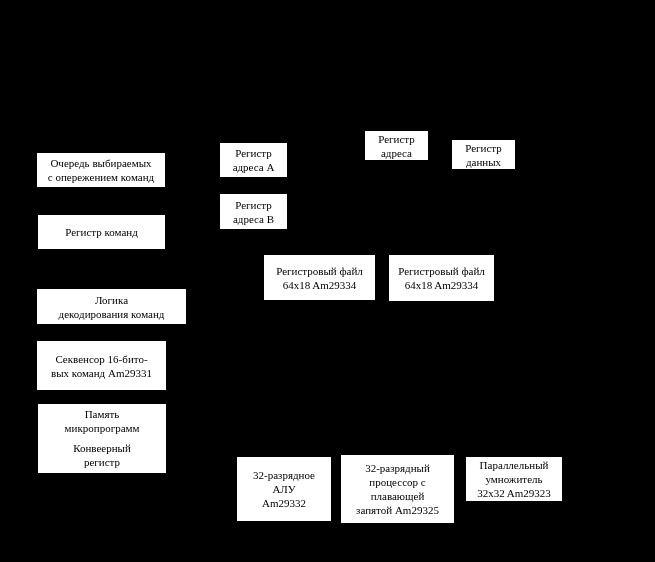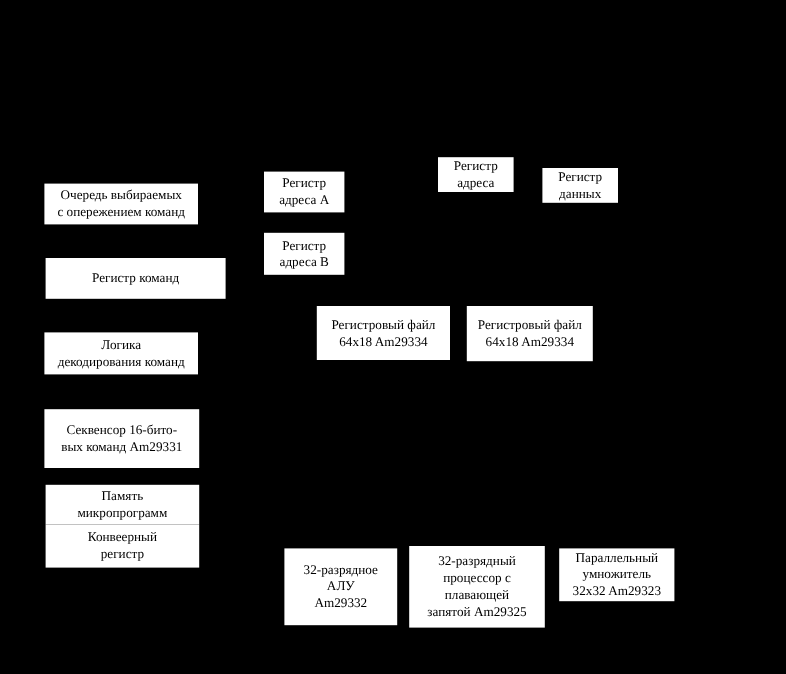--- a/index.html
+++ b/index.html
@@ -27,22 +27,22 @@
     font-size: 11px;
     line-height: 14px;
     box-sizing: border-box;
   }
   .box span {
     display: block;
     white-space: nowrap;
   }
   
   .b-prefetch-queue      { left: 37px;  top: 153px; width: 128px; height: 34px; }
-  .b-instruction-register{ left: 38px;  top: 215px; width: 150px; height: 34px; }
-  .b-decode-logic        { left: 37px;  top: 277px; width: 128px; height: 35px; }
+  .b-instruction-register{ left: 38px;  top: 215px; width: 127px; height: 34px; }
+  .b-decode-logic        { left: 37px;  top: 289px; width: 149px; height: 35px; }
   .b-sequencer           { left: 37px;  top: 341px; width: 129px; height: 49px; }
   .b-microprogram-memory { left: 38px;  top: 404px; width: 128px; height: 33px; }
   .b-pipeline-register   { left: 38px;  top: 437px; width: 128px; height: 36px; text-align: right; }
   .b-address-register-a  { left: 220px; top: 143px; width: 67px;  height: 34px; }
   .b-address-register-b  { left: 220px; top: 194px; width: 67px;  height: 35px; }
   .b-address-register    { left: 365px; top: 131px; width: 63px;  height: 29px; }
   .b-data-register       { left: 452px; top: 140px; width: 63px;  height: 29px; }
   .b-register-file-1     { left: 264px; top: 255px; width: 111px; height: 45px; }
   .b-register-file-2     { left: 389px; top: 255px; width: 105px; height: 46px; }
   .b-alu                 { left: 237px; top: 457px; width: 94px;  height: 64px; }

